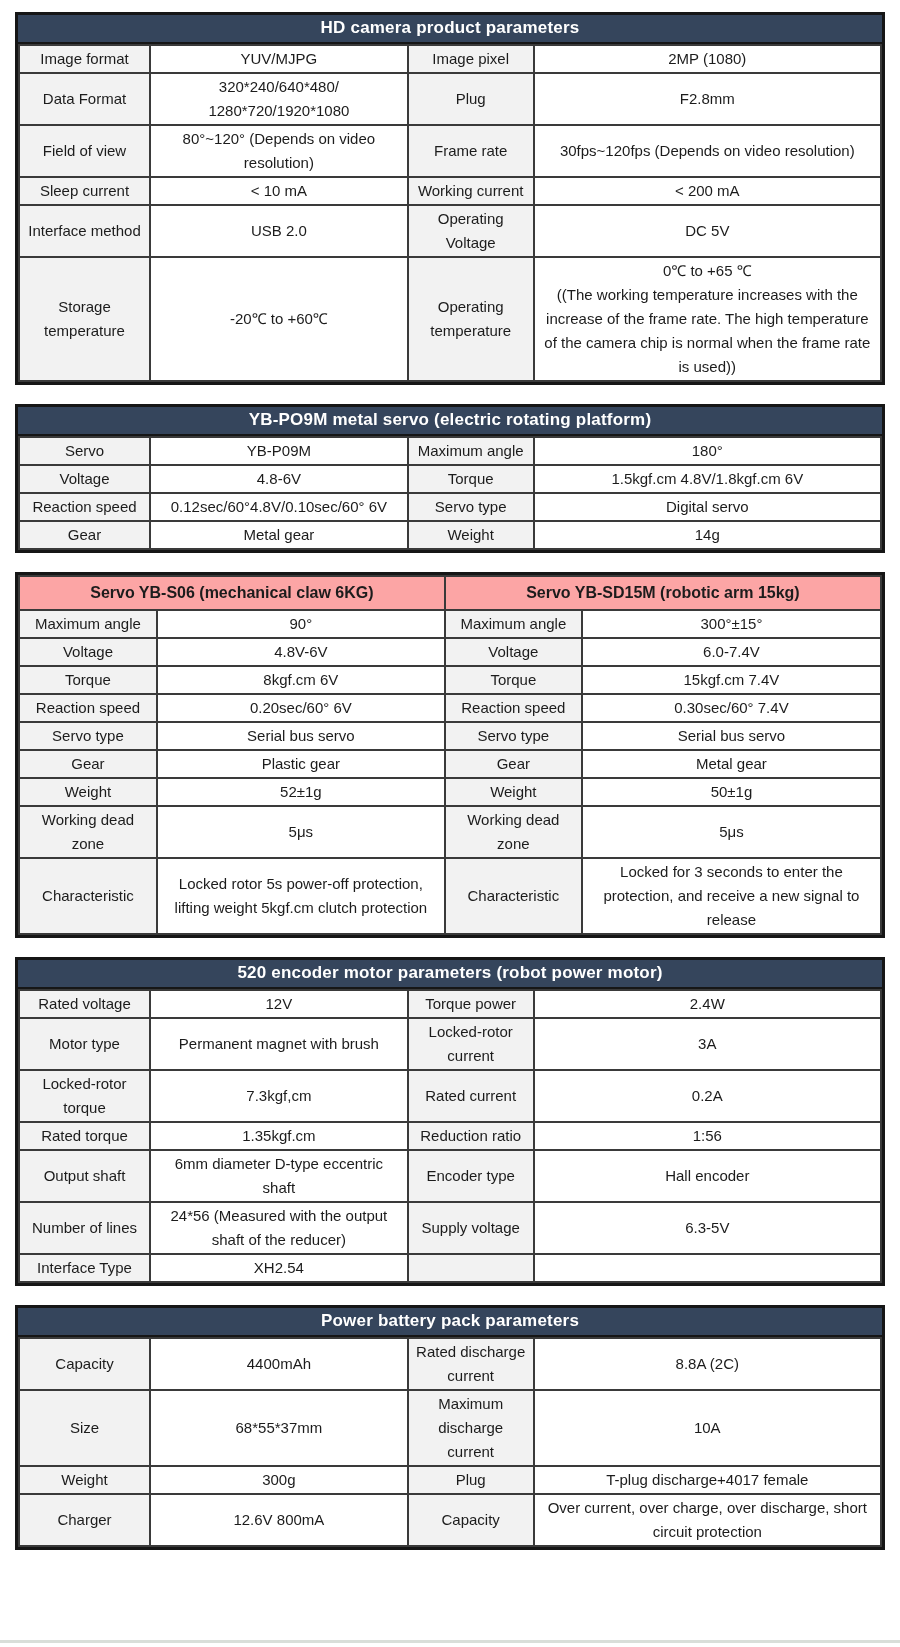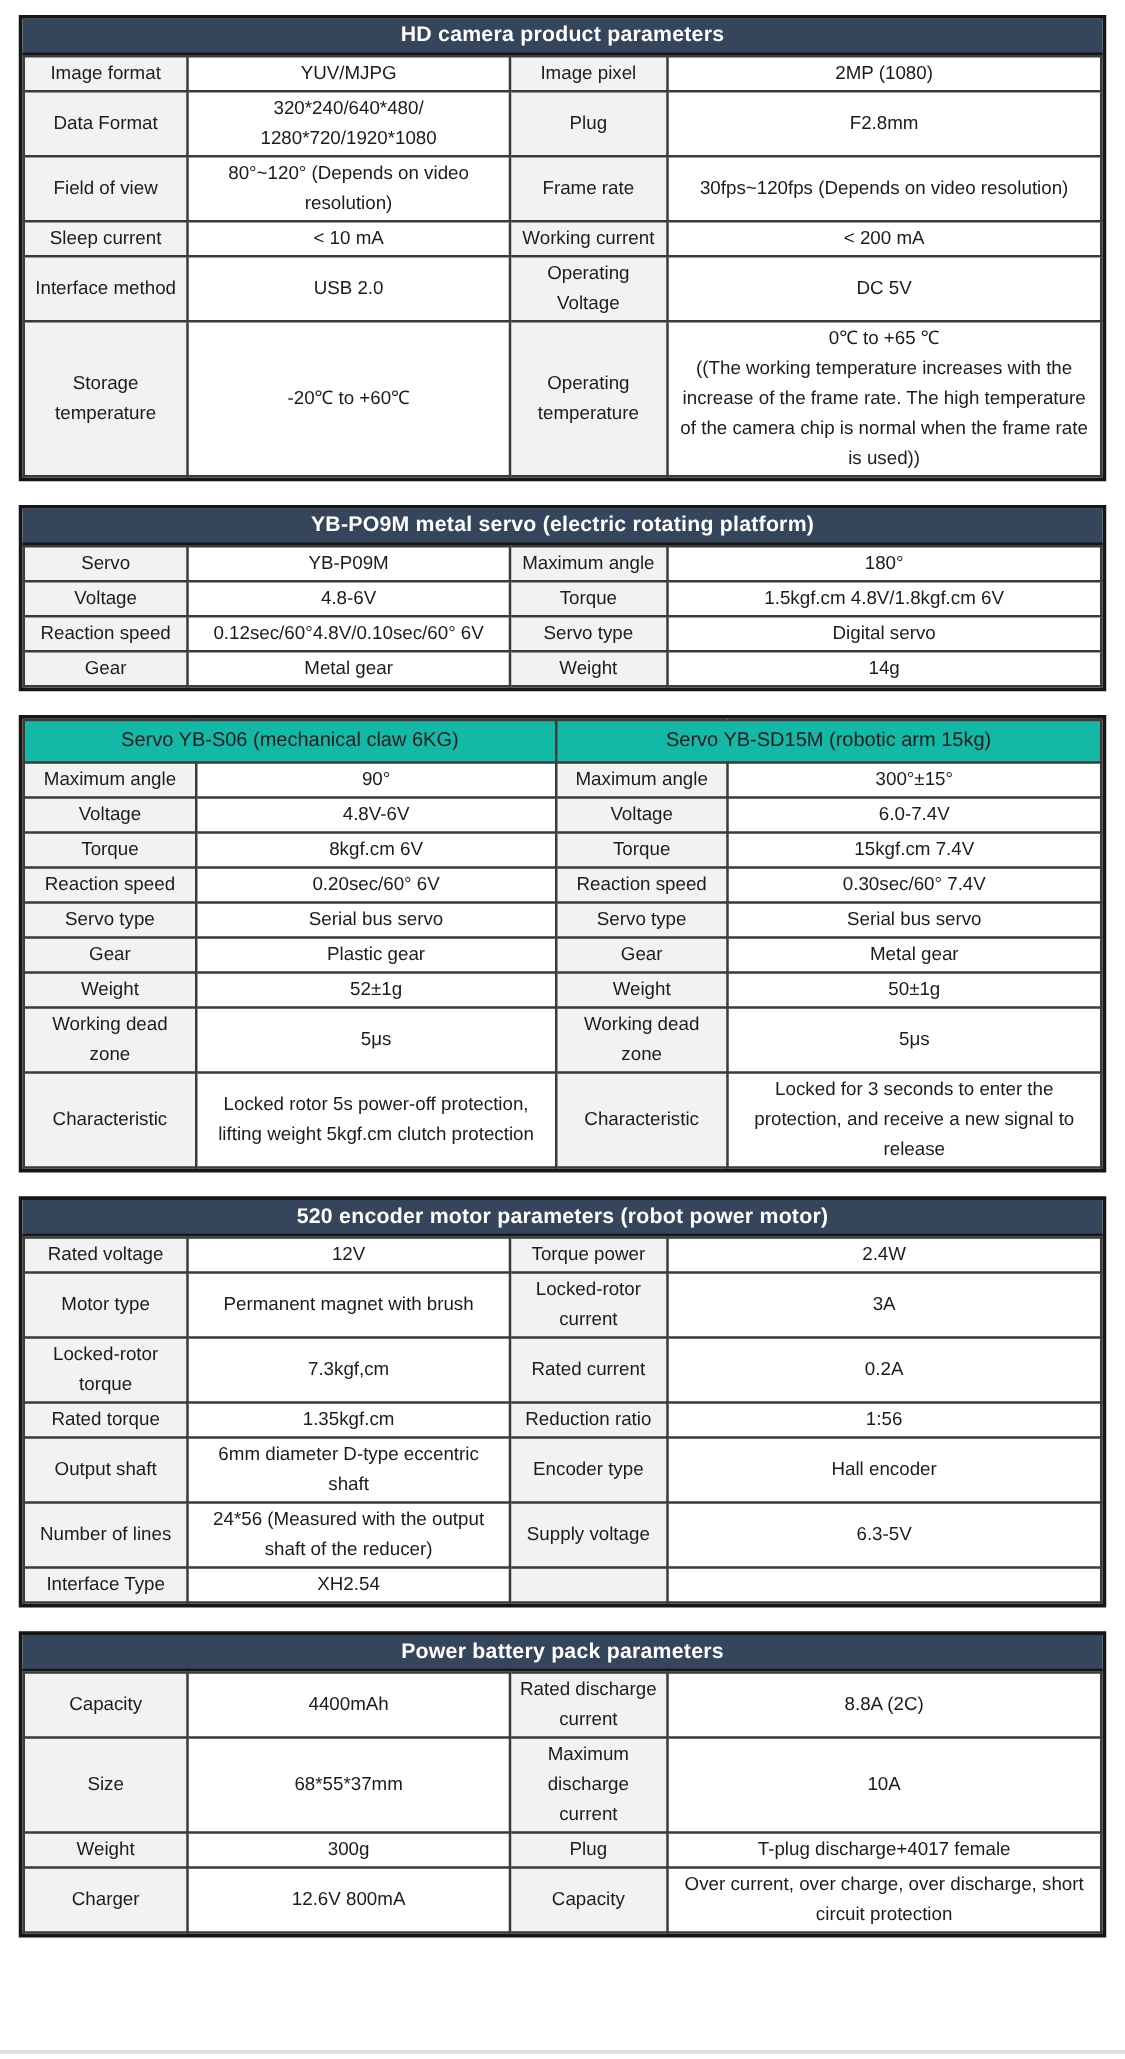--- a/index.html
+++ b/index.html
@@ -52,22 +52,22 @@
     overflow-wrap:break-word;
   }
   td.label{
     background:var(--label-bg);
   }
   td.value{
     background:var(--cell-bg);
     white-space:pre-line;
   }
   th.sub{
-    background:#14b8a6;
-    font-weight:normal;
+    background:#fca5a5;
+    font-weight:bold;
     font-size:16px;
     padding:3px 6px;
   }
   
   col.c1{width:15.2%;}
   col.c2{width:29.9%;}
   col.c3{width:14.6%;}
   col.c4{width:40.3%;}
   
   .half col.c1{width:16.0%;}

